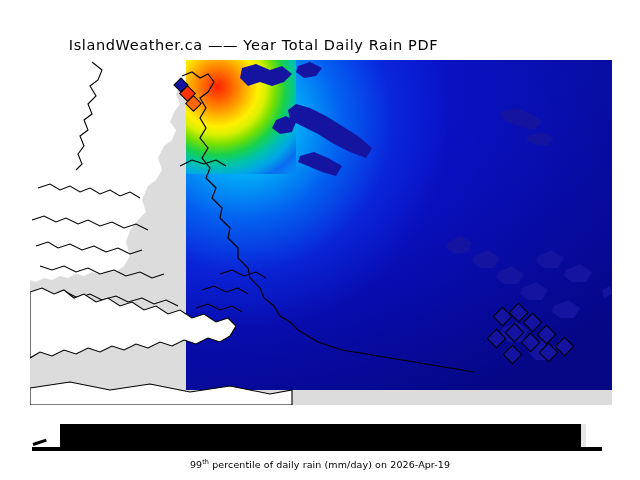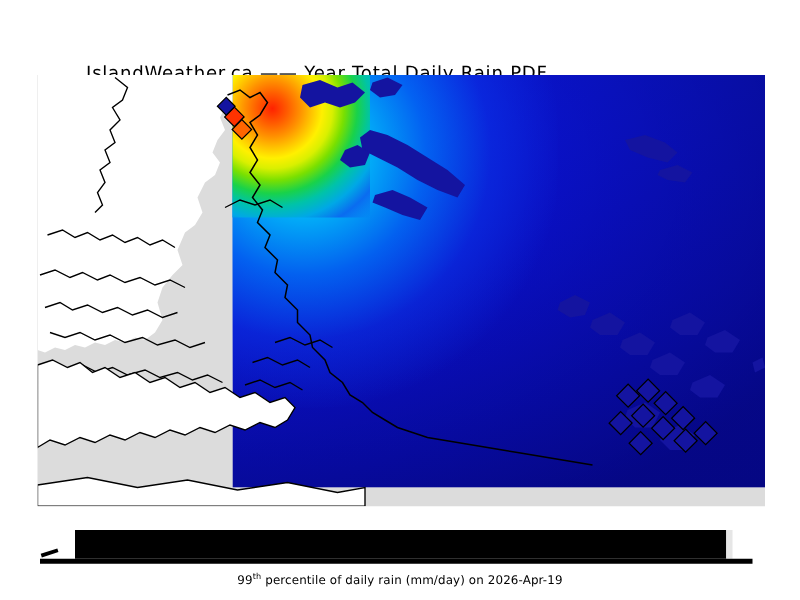--- a/index.html
+++ b/index.html
@@ -28,21 +28,20 @@
     position: absolute;
     left: 0;
     top: 37px;
     width: 507px;
     text-align: center;
     font-family: "DejaVu Sans", sans-serif;
     font-size: 14.5px;
     letter-spacing: 0.6px;
     color: #000000;
     white-space: nowrap;
-    margin-top: 14px;
   }
 
   
   #map-panel {
     position: absolute;
     left: 30px;
     top: 60px;
     width: 582px;
     height: 345px;
     background: #dcdcdc;

